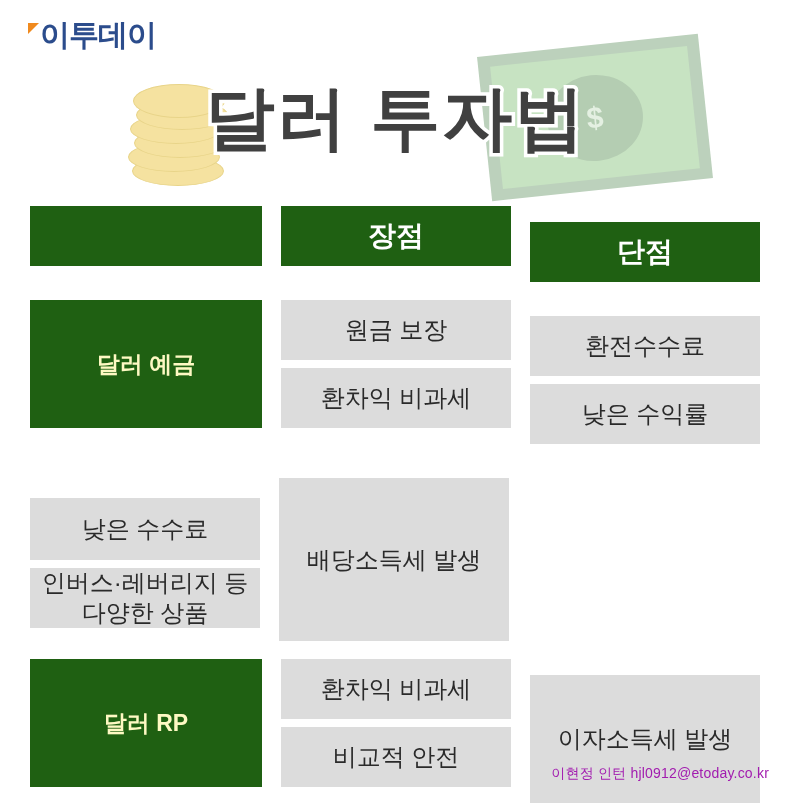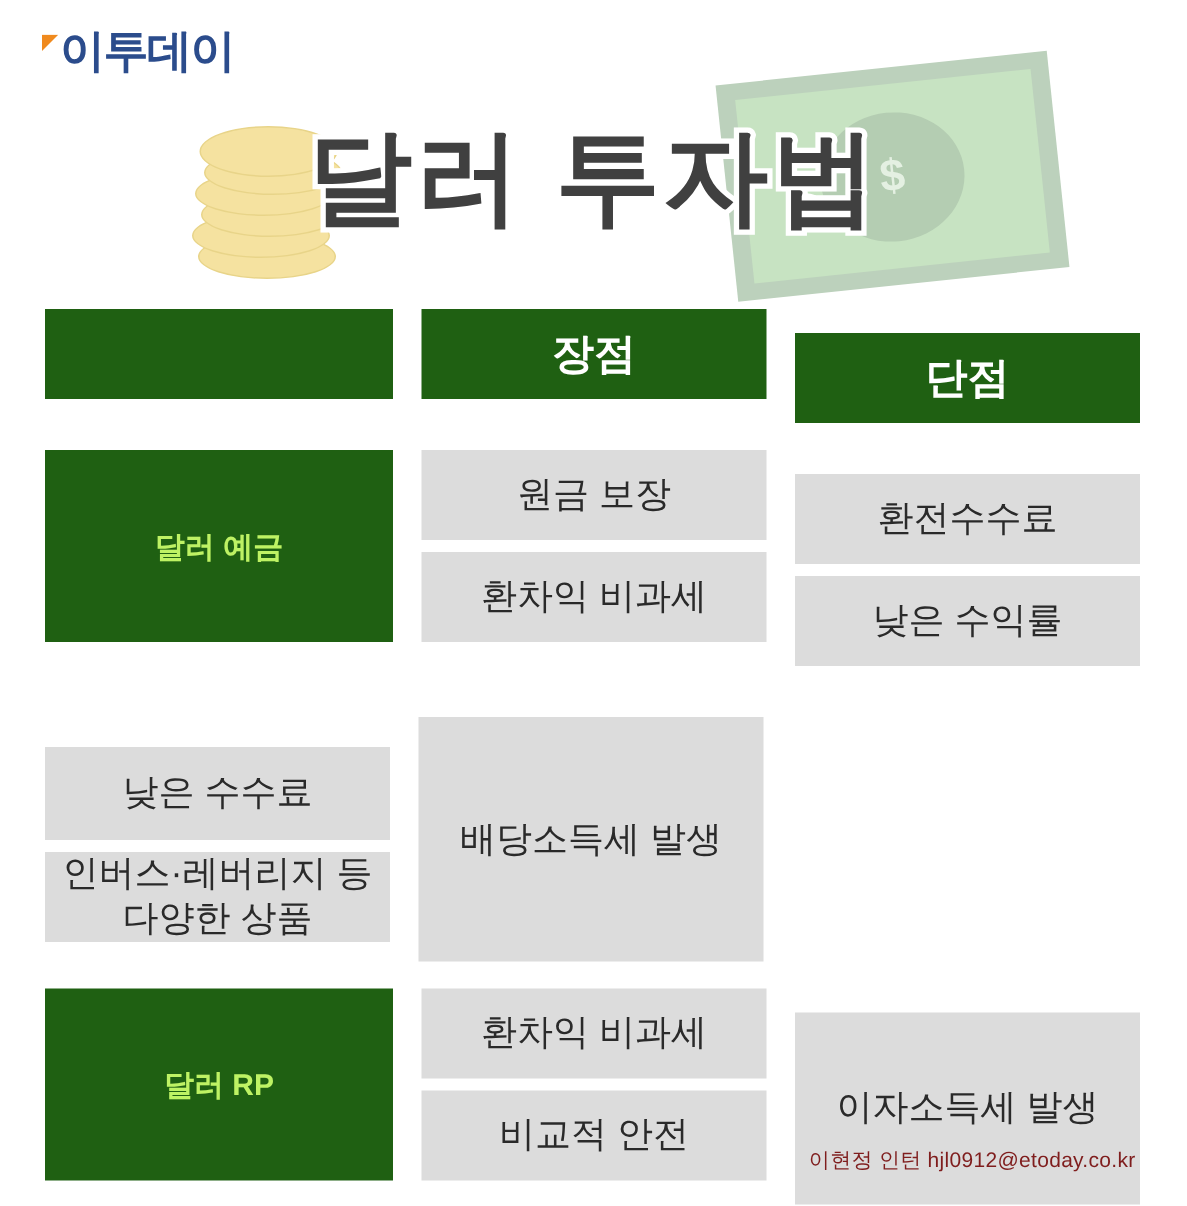--- a/index.html
+++ b/index.html
@@ -140,25 +140,25 @@
     color: #ffffff;
     height: 60px;
     display: flex;
     align-items: center;
     justify-content: center;
     font-size: 28px;
     font-weight: bold;
   }
   .label-cell {
     background: #1F6012;
-    color: #bef264;
+    color: #fef9c3;
     display: flex;
     align-items: center;
     justify-content: center;
-    font-size: 20px;
+    font-size: 23px;
     font-weight: bold;
     text-align: center;
   }
   .stack {
     display: flex;
     flex-direction: column;
     gap: 8px;
   }
   .gcell {
     background: #DCDCDC;
@@ -176,24 +176,24 @@
   .row-1 .label-cell, .row-1 .stack { height: 128px; }
   .row-2 .label-cell, .row-2 .stack { height: 163px; }
   .row-3 .label-cell, .row-3 .stack { height: 128px; }
 
   .row-2 .stack.pros .gcell:nth-child(1) { flex: 0 0 62px; margin-top: 36px; }
   .row-2 .stack.pros .gcell:nth-child(2) { flex: 1; }
 
   
   #footer {
     position: absolute;
-    right: 34px;
+    right: 22px;
     top: 765px;
     font-size: 14px;
-    color: #7f1d1d;
+    color: #a21caf;
     letter-spacing: 0.2px;
   }
 </style>
 </head>
 <body>
 
 <div id="logo">
   <span class="mark"></span>
   <span class="wordmark">이투데이</span>
 </div>

